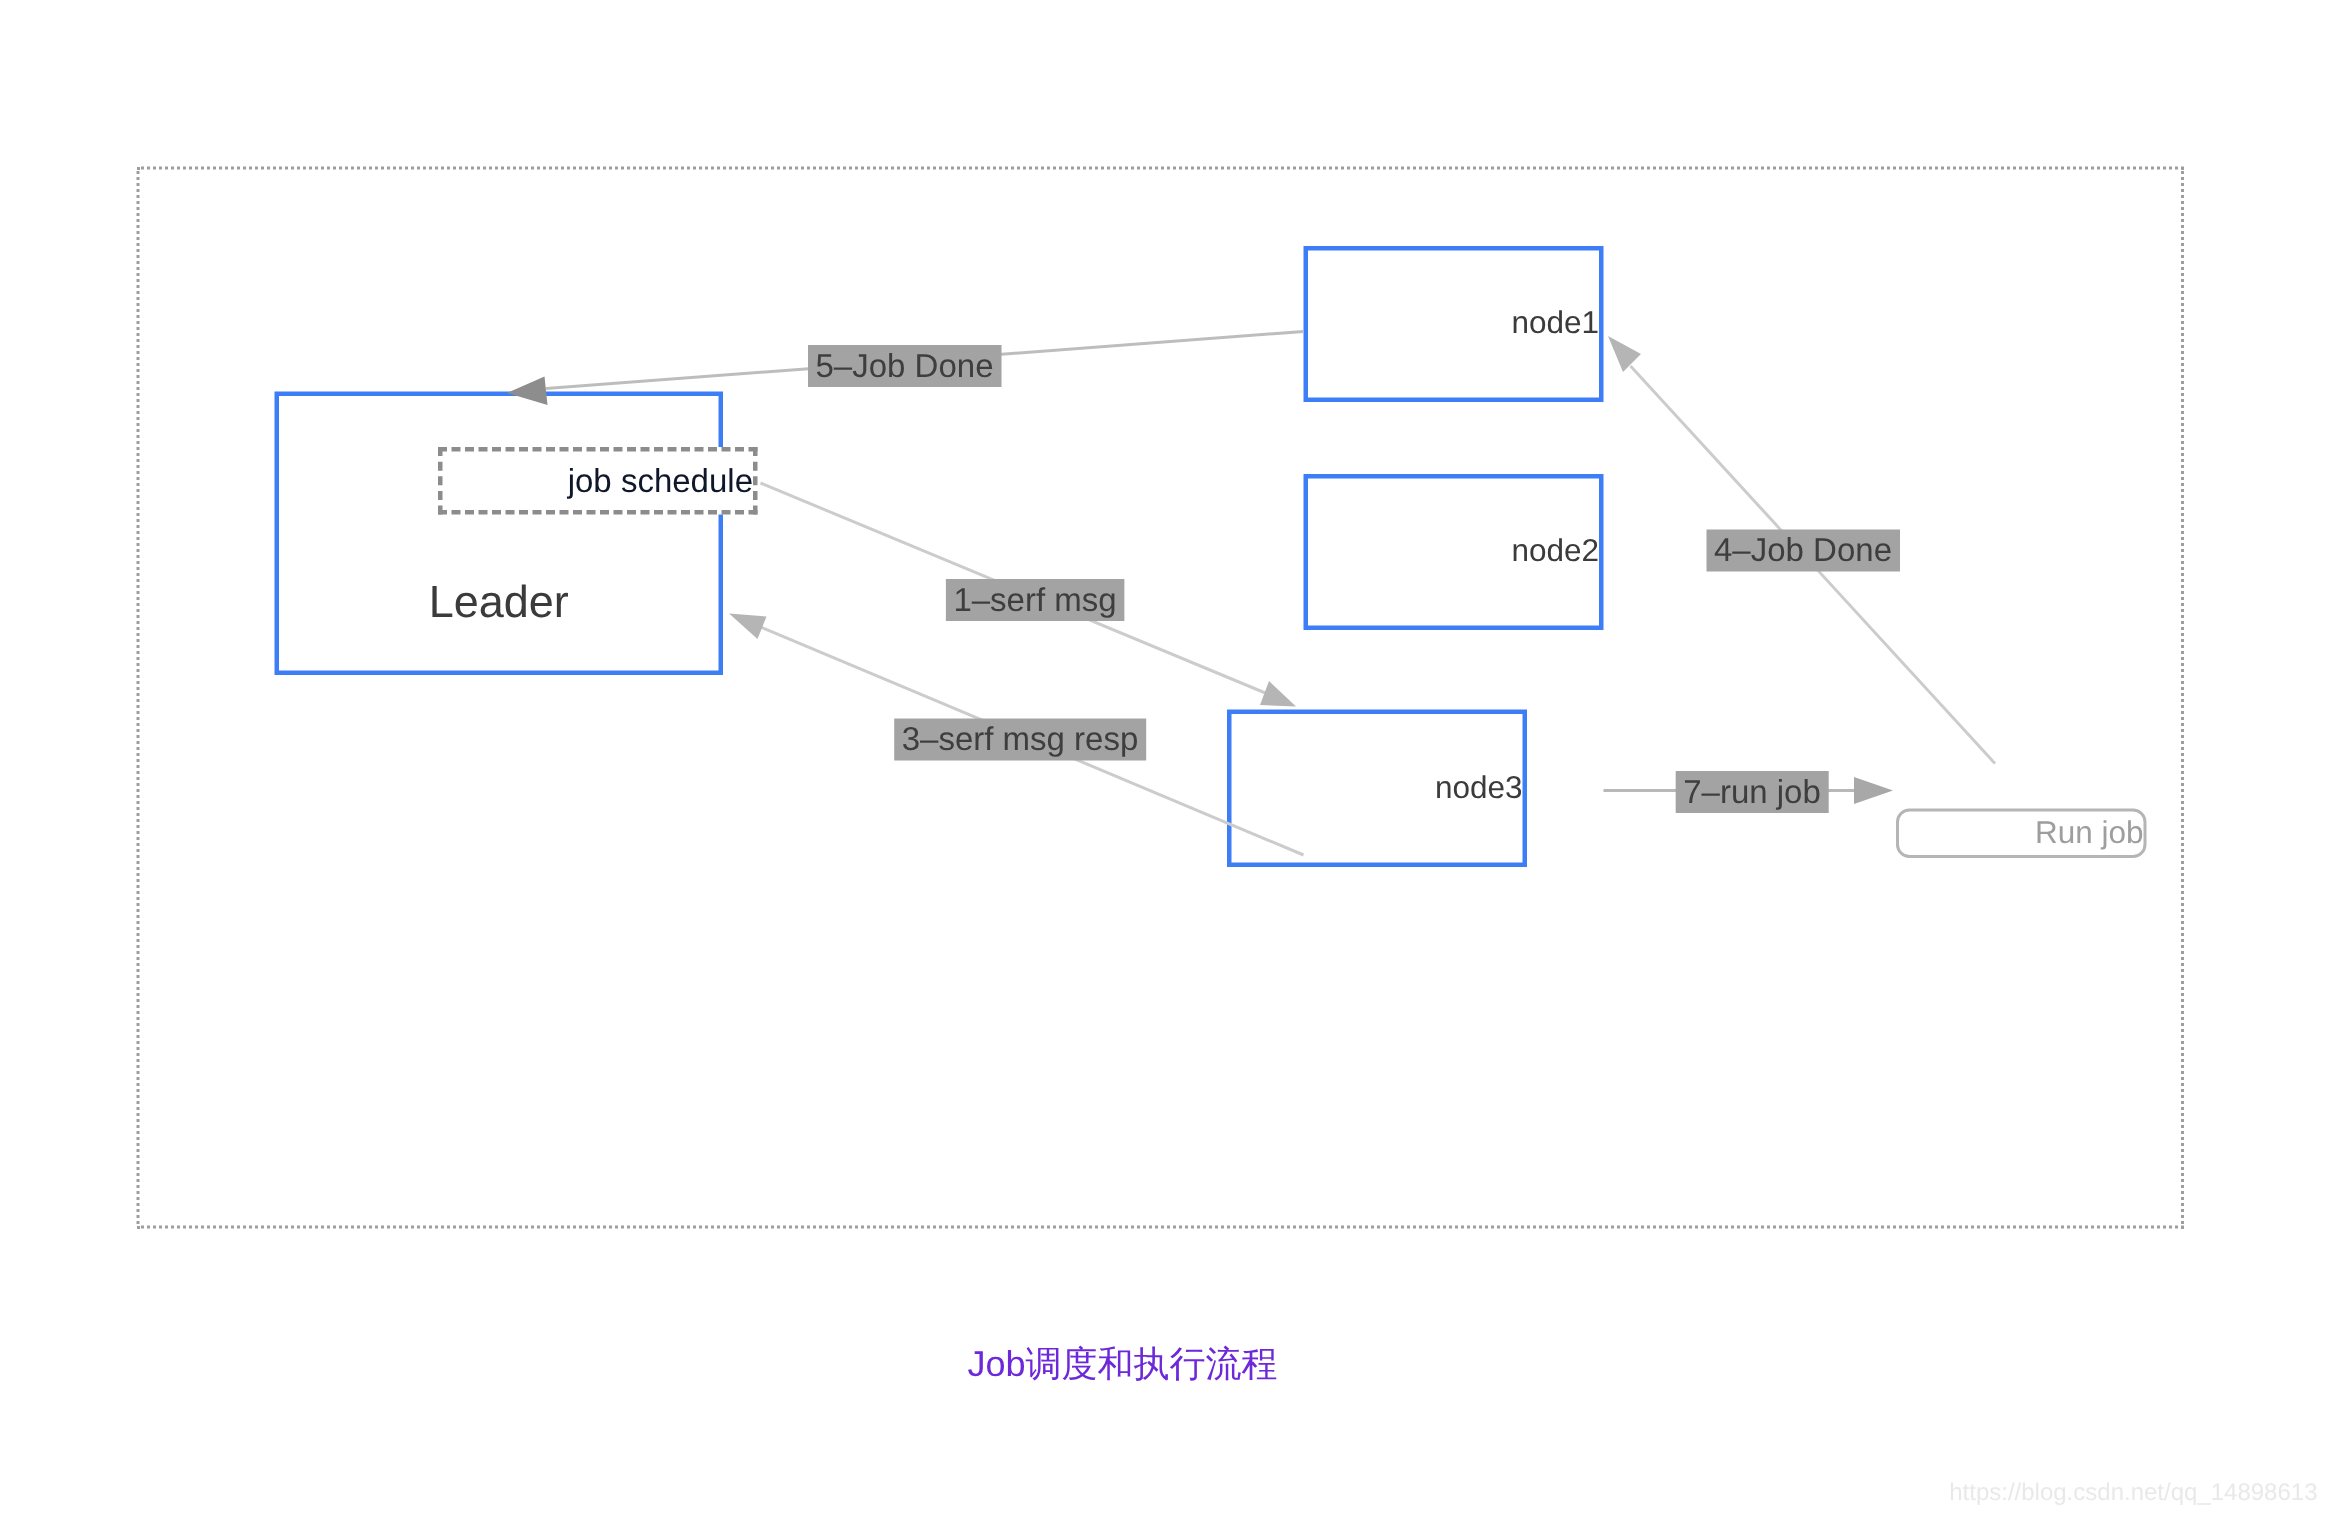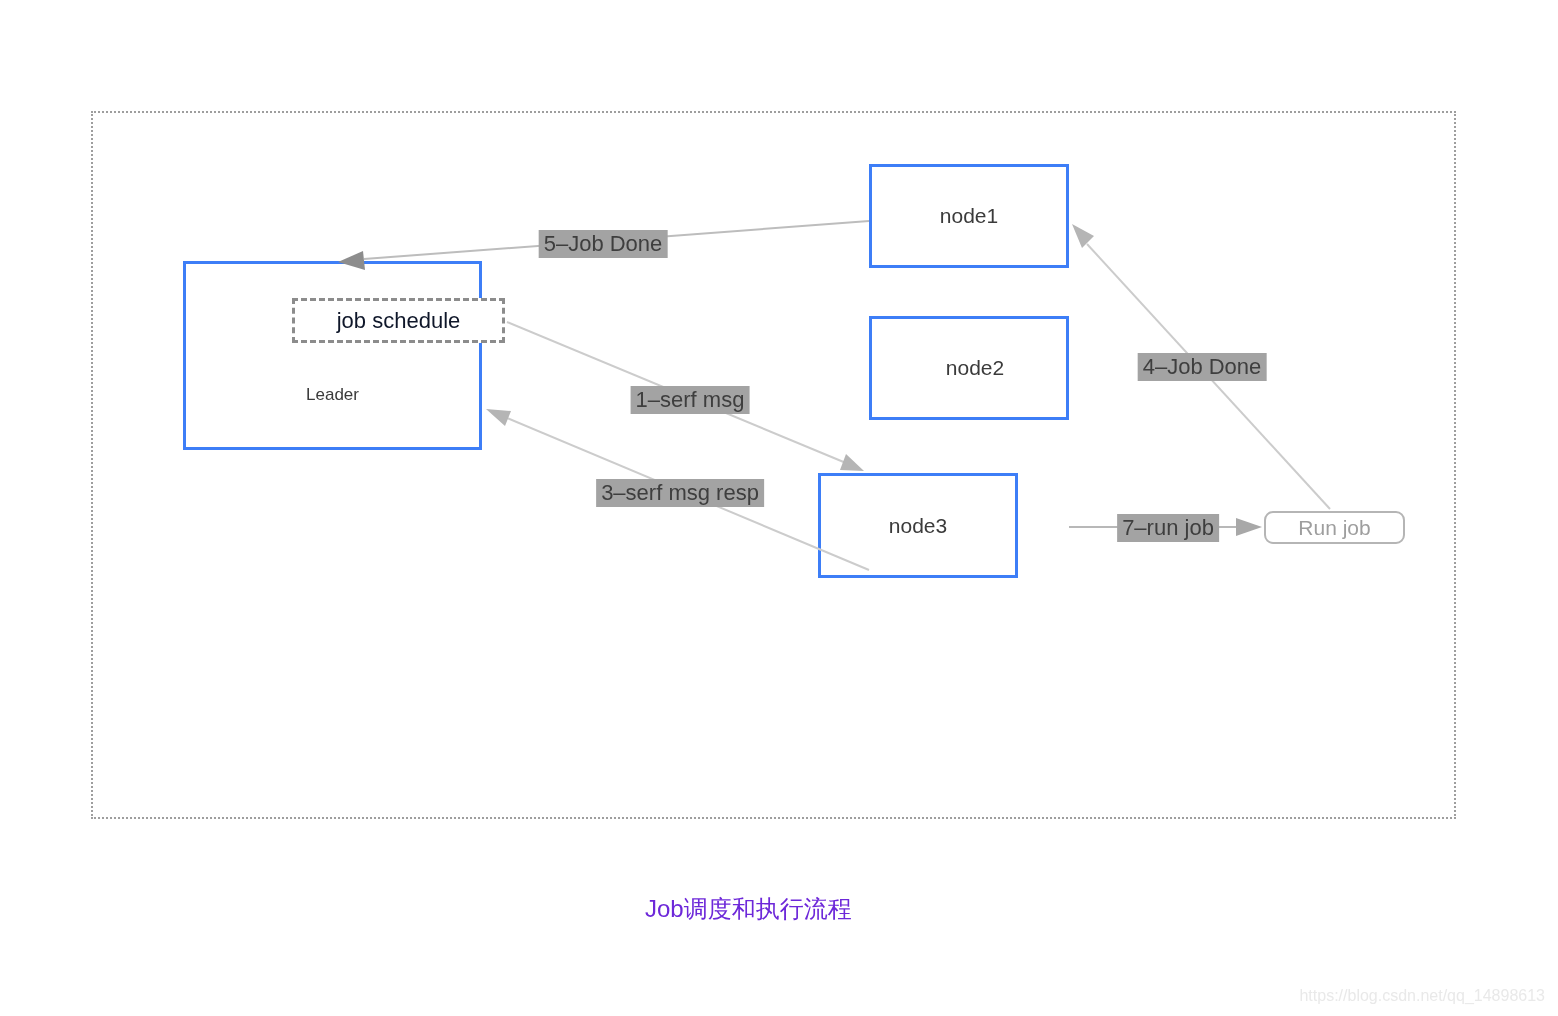--- a/index.html
+++ b/index.html
@@ -33,52 +33,52 @@
     height: 1016px;
     z-index: 4;
     pointer-events: none;
   }
   .box {
     position: absolute;
     box-sizing: border-box;
     background: #ffffff;
     display: flex;
     align-items: center;
-    justify-content: center;
+    justify-content: flex-end;
     z-index: 2;
   }
   .blue-box {
     border: 3px solid #3d7ef7;
     font-size: 21px;
     color: #3b3b3b;
   }
   .leader-box {
     left: 183px; top: 261px; width: 299px; height: 189px;
   }
   .leader-label {
     position: absolute;
     left: 183px; top: 385px; width: 299px;
     text-align: center;
-    font-size: 17px;
+    font-size: 30px;
     color: #3b3b3b;
     z-index: 2;
   }
   .job-schedule-box {
     left: 292px; top: 298px; width: 213px; height: 45px;
     border: 3px dashed #8c8c8c;
     font-size: 22px;
     color: #0f172a;
     z-index: 3;
   }
   .node1-box { left: 869px; top: 164px; width: 200px; height: 104px; }
   .node2-box { left: 869px; top: 316px; width: 200px; height: 104px; padding-left: 12px; }
   .node3-box { left: 818px; top: 473px; width: 200px; height: 105px; }
   .node4-box { left: 869px; top: 629px; width: 200px; height: 105px; }
   .run-job-box {
-    left: 1264px; top: 511px; width: 141px; height: 33px;
+    left: 1264px; top: 539px; width: 167px; height: 33px;
     border: 2px solid #b5b5b5;
     border-radius: 9px;
     font-size: 21px;
     color: #9e9e9e;
     z-index: 2;
   }
   .edge-label {
     position: absolute;
     transform: translate(-50%, -50%);
     background: #a3a3a3;

